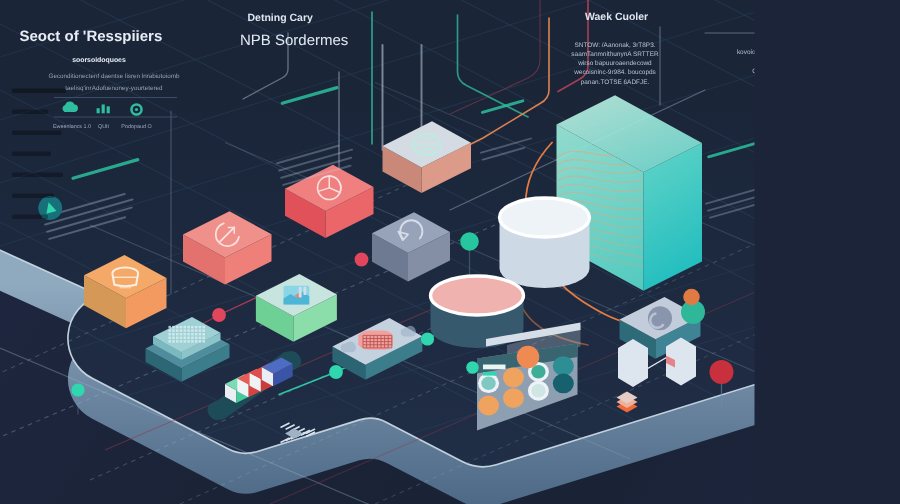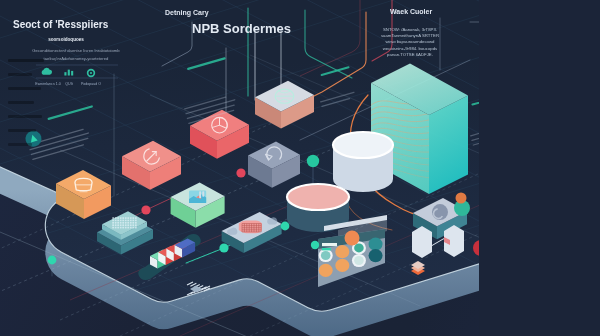--- a/index.html
+++ b/index.html
@@ -1,17 +1,17 @@
 <!DOCTYPE html>
 <html><head>
 <meta charset="utf-8">
 <style>
   html,body{margin:0;padding:0;background:#1b2438;width:600px;height:336px;overflow:hidden;}
   #stage{position:relative;width:479px;height:336px;overflow:hidden;
-         font-family:"Liberation Sans",sans-serif;}
+         font-family:"Liberation Sans",sans-serif;padding-left:24px;}
   #stage svg{position:absolute;left:0;top:0;display:block;}
   .lbl{position:absolute;white-space:nowrap;line-height:1.15;}
 </style>
 </head>
 <body>
 
 <div id="stage">
   <svg id="scene" width="600" height="336" viewBox="0 0 600 336">
       <defs>
         <linearGradient id="bgg" x1="0" y1="0" x2="600" y2="336" gradientUnits="userSpaceOnUse">
@@ -561,17 +561,17 @@
         <circle cx="52" cy="260" r="4.4" fill="#2fd6ae"></circle>
         <circle cx="352" cy="238" r="7.5" fill="#ef8a52"></circle>
         <circle cx="481" cy="248" r="8" fill="#c7303c"></circle>
         <circle cx="462" cy="208" r="8" fill="#2fb79a"></circle>
         <circle cx="461" cy="198" r="5.5" fill="#e07a43"></circle>
       </g>
     </svg>
   <div id="labels">
       <div class="lbl" style="left: 13px; top: 19px; font-size: 10px; font-weight: 700; color: rgb(232, 237, 245);">Seoct of 'Resspiiers</div>
       <div class="lbl" style="left: 165px; top: 8.5px; font-size: 7px; font-weight: 700; color: rgb(223, 230, 240);">Detning  Cary</div>
-      <div class="lbl" style="left: 160px; top: 21.5px; font-size: 13px; font-weight: 700; color: rgb(226, 233, 242); margin-left: 32px;">NPB Sordermes</div>
+      <div class="lbl" style="left: 160px; top: 21.5px; font-size: 10px; font-weight: 400; color: rgb(226, 233, 242);">NPB Sordermes</div>
       <div class="lbl" style="left: 390px; top: 8.2px; font-size: 7px; font-weight: 700; color: rgb(223, 230, 240);">Waek Cuoler</div>
       <div class="lbl" style="left: 543px; top: 8.6px; font-size: 6.4px; font-weight: 700; color: rgb(223, 230, 240);">Aheaclata</div>
     </div>
 </div>
 
 </body></html>

